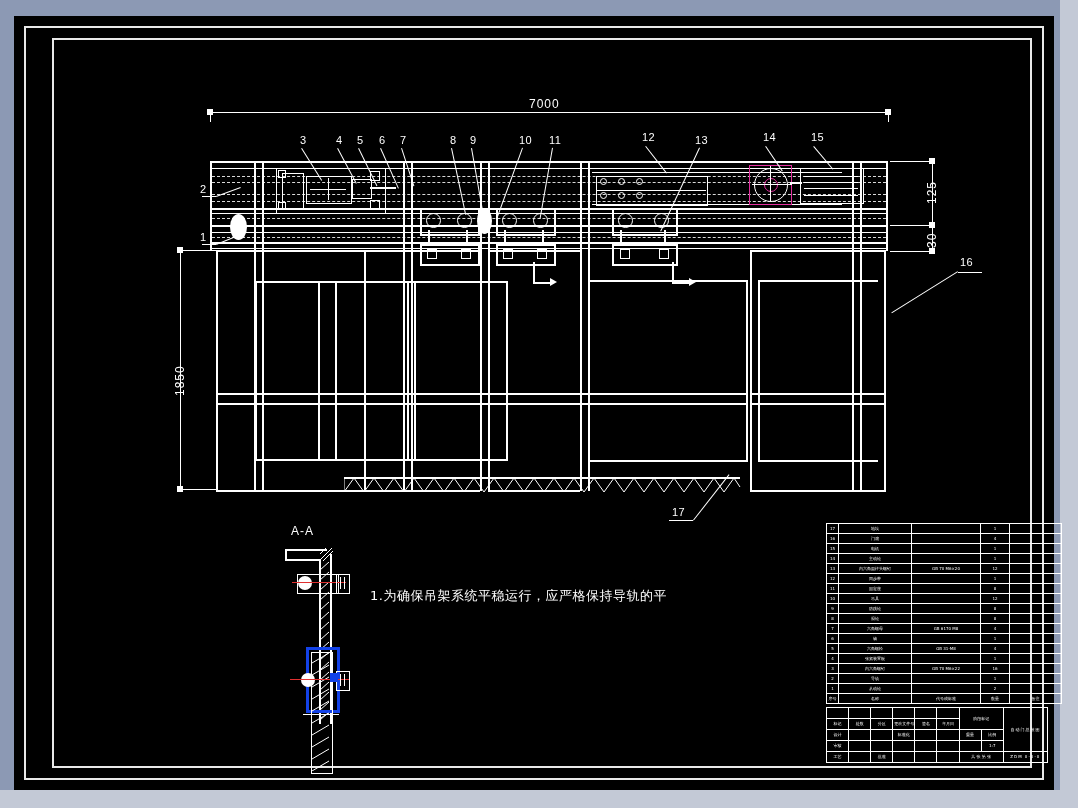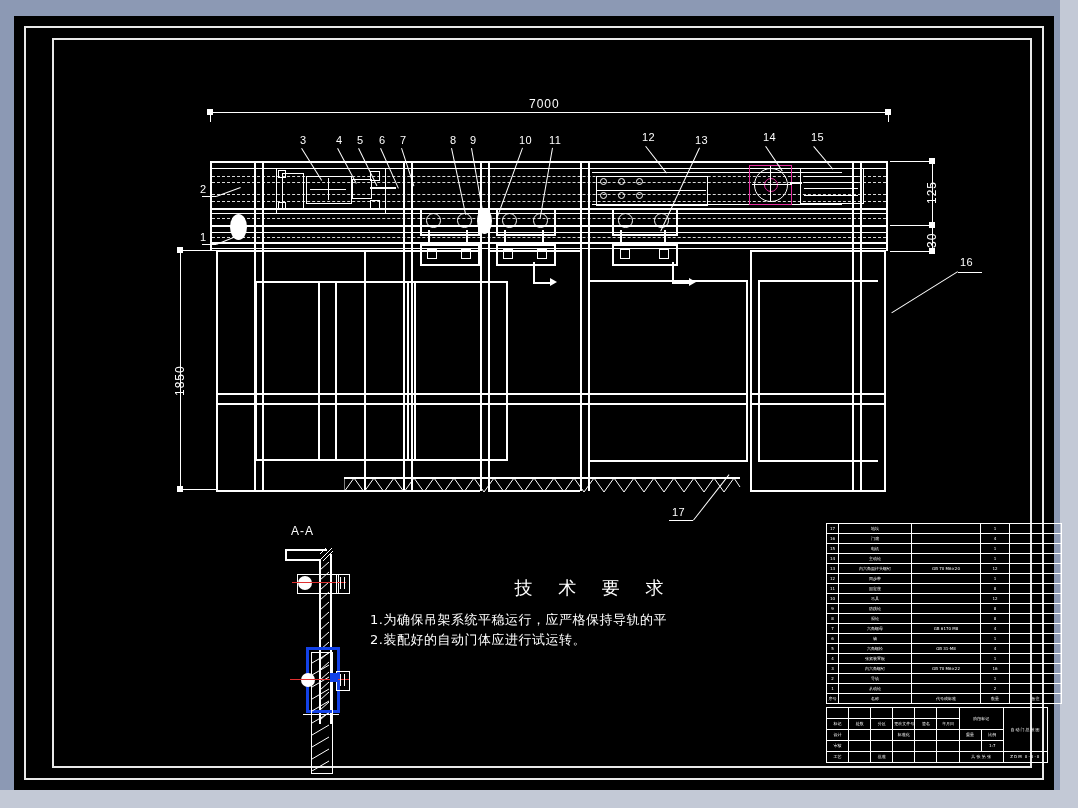--- a/index.html
+++ b/index.html
@@ -366,23 +366,21 @@
     </svg>
     <div style="position:absolute;left:287px;top:657px;width:14px;height:14px;background:#fff;border-radius:50%;"></div>
     <div class="ln red" style="left:276px;top:663px;width:60px;height:1px;"></div>
     <div class="box" style="left:322px;top:655px;width:12px;height:18px;"></div>
     <div class="ln v" style="left:326px;top:658px;height:12px;"></div>
     <div class="ln v" style="left:330px;top:658px;height:12px;"></div>
     <div class="ln blu" style="left:316px;top:657px;width:8px;height:9px;"></div>
     <div class="ln h" style="left:289px;top:698px;width:36px;"></div>
 
     <div id="tech">
-      <div class="thead">技 术 要 求</div>
       <div class="tline ind" style="margin-top:10px;">1.为确保吊架系统平稳运行，应严格保持导轨的平</div>
-      <div class="tline ind">2.装配好的自动门体应进行试运转。</div>
     </div>
 
     <div id="title-block">
       <table>
         <tbody>
           <tr>
             <td class="pl-idx">17</td>
             <td class="pl-name">地坎</td>
             <td class="pl-code"></td>
             <td class="pl-qty">1</td>

